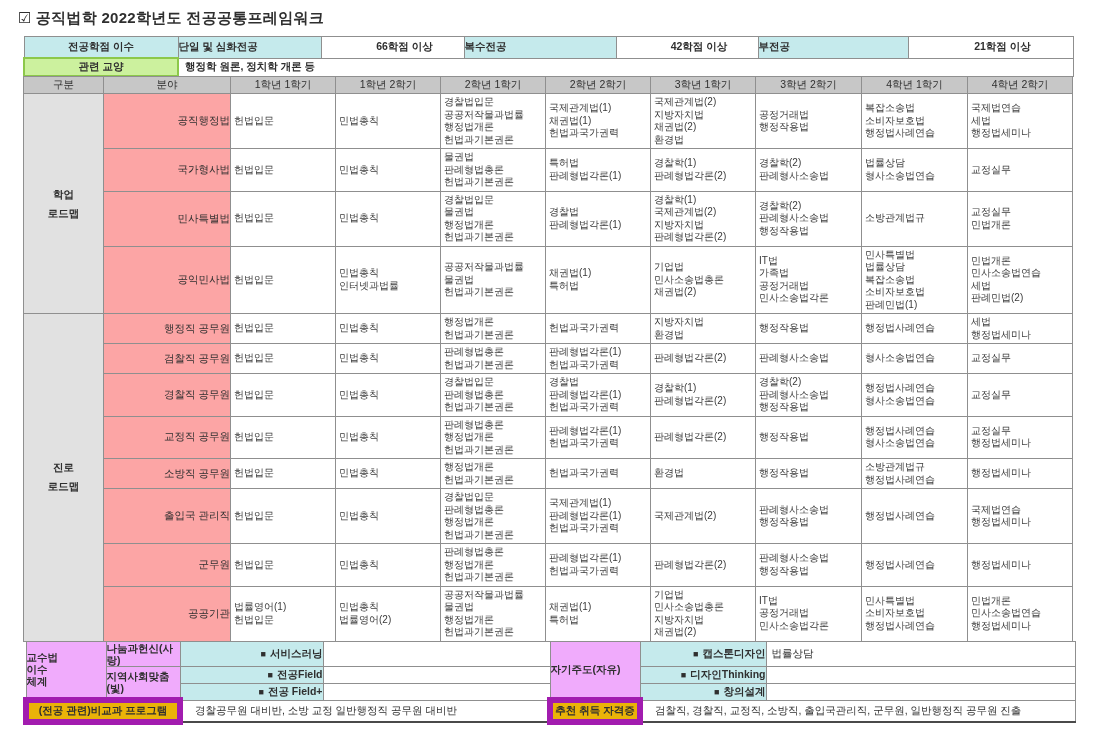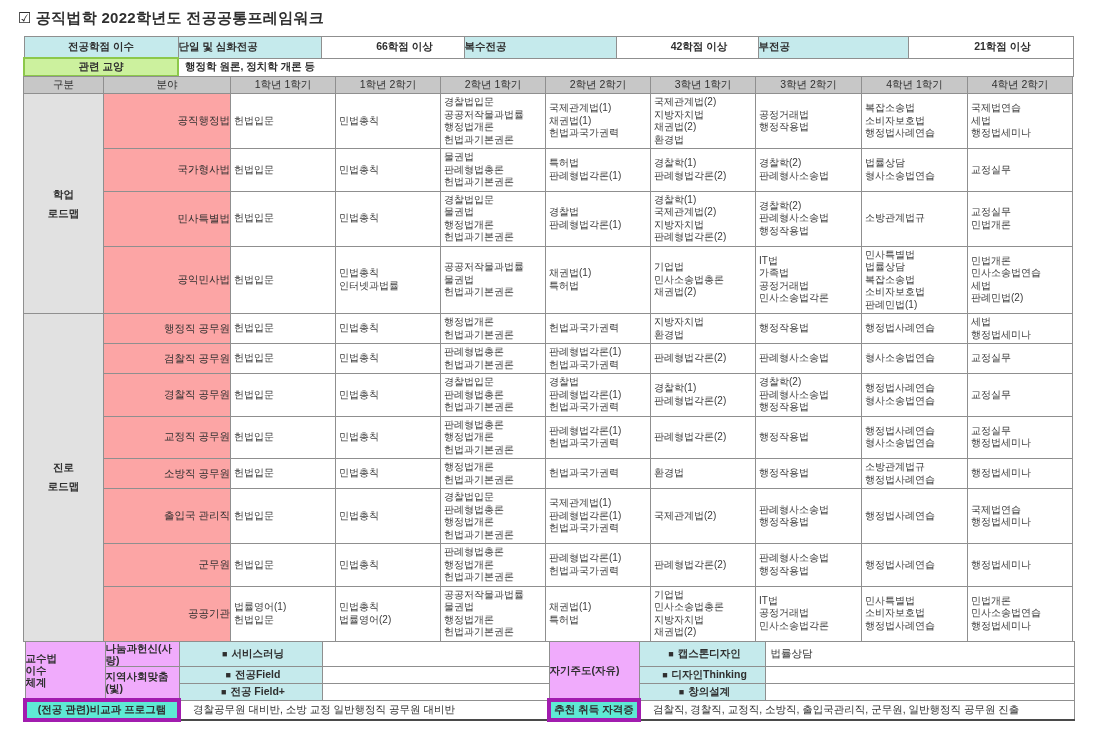--- a/index.html
+++ b/index.html
@@ -37,24 +37,24 @@
     white-space:pre-line; line-height:19px;
   }
   .field-label { background:#fca5a5; font-weight:normal; text-align:right; }
   .course-cell {
     background:#ffffff; text-align:left; padding:2px 3px;
     white-space:pre-line; line-height:12.5px; font-size:10px; color:#3a3a3a;
   }
   
   .bot-tbl td { height:16px; }
   .t-label { background:#f0abfc; font-weight:bold; text-align:left; white-space:pre-line; line-height:12px; }
-  .cyan-item { background:#c5eaec; font-weight:bold; text-align:center; padding-left:5px; }
+  .cyan-item { background:#c5eaec; font-weight:bold; text-align:right; padding-left:5px; }
   .cyan-item .bullet { font-size:9px; margin-right:4px; }
   .note-cell { background:#ffffff; text-align:left; padding-left:5px; }
-  .green-cell { background:#5eead4; font-weight:bold; text-align:center; border:4px solid #a21caf; }
+  .green-cell { background:#eab308; font-weight:bold; text-align:center; border:6px solid #a21caf; }
   .footer-val { background:#ffffff; text-align:left; padding-left:12px; }
   .bot-tbl { border-bottom:2px solid #4a4a4a; }
 </style>
 </head>
 <body>
 
 <div class="page">
 
   <div class="title-bar">
     <span class="chk">☑</span><span>공직법학 2022학년도 전공공통프레임워크</span>

